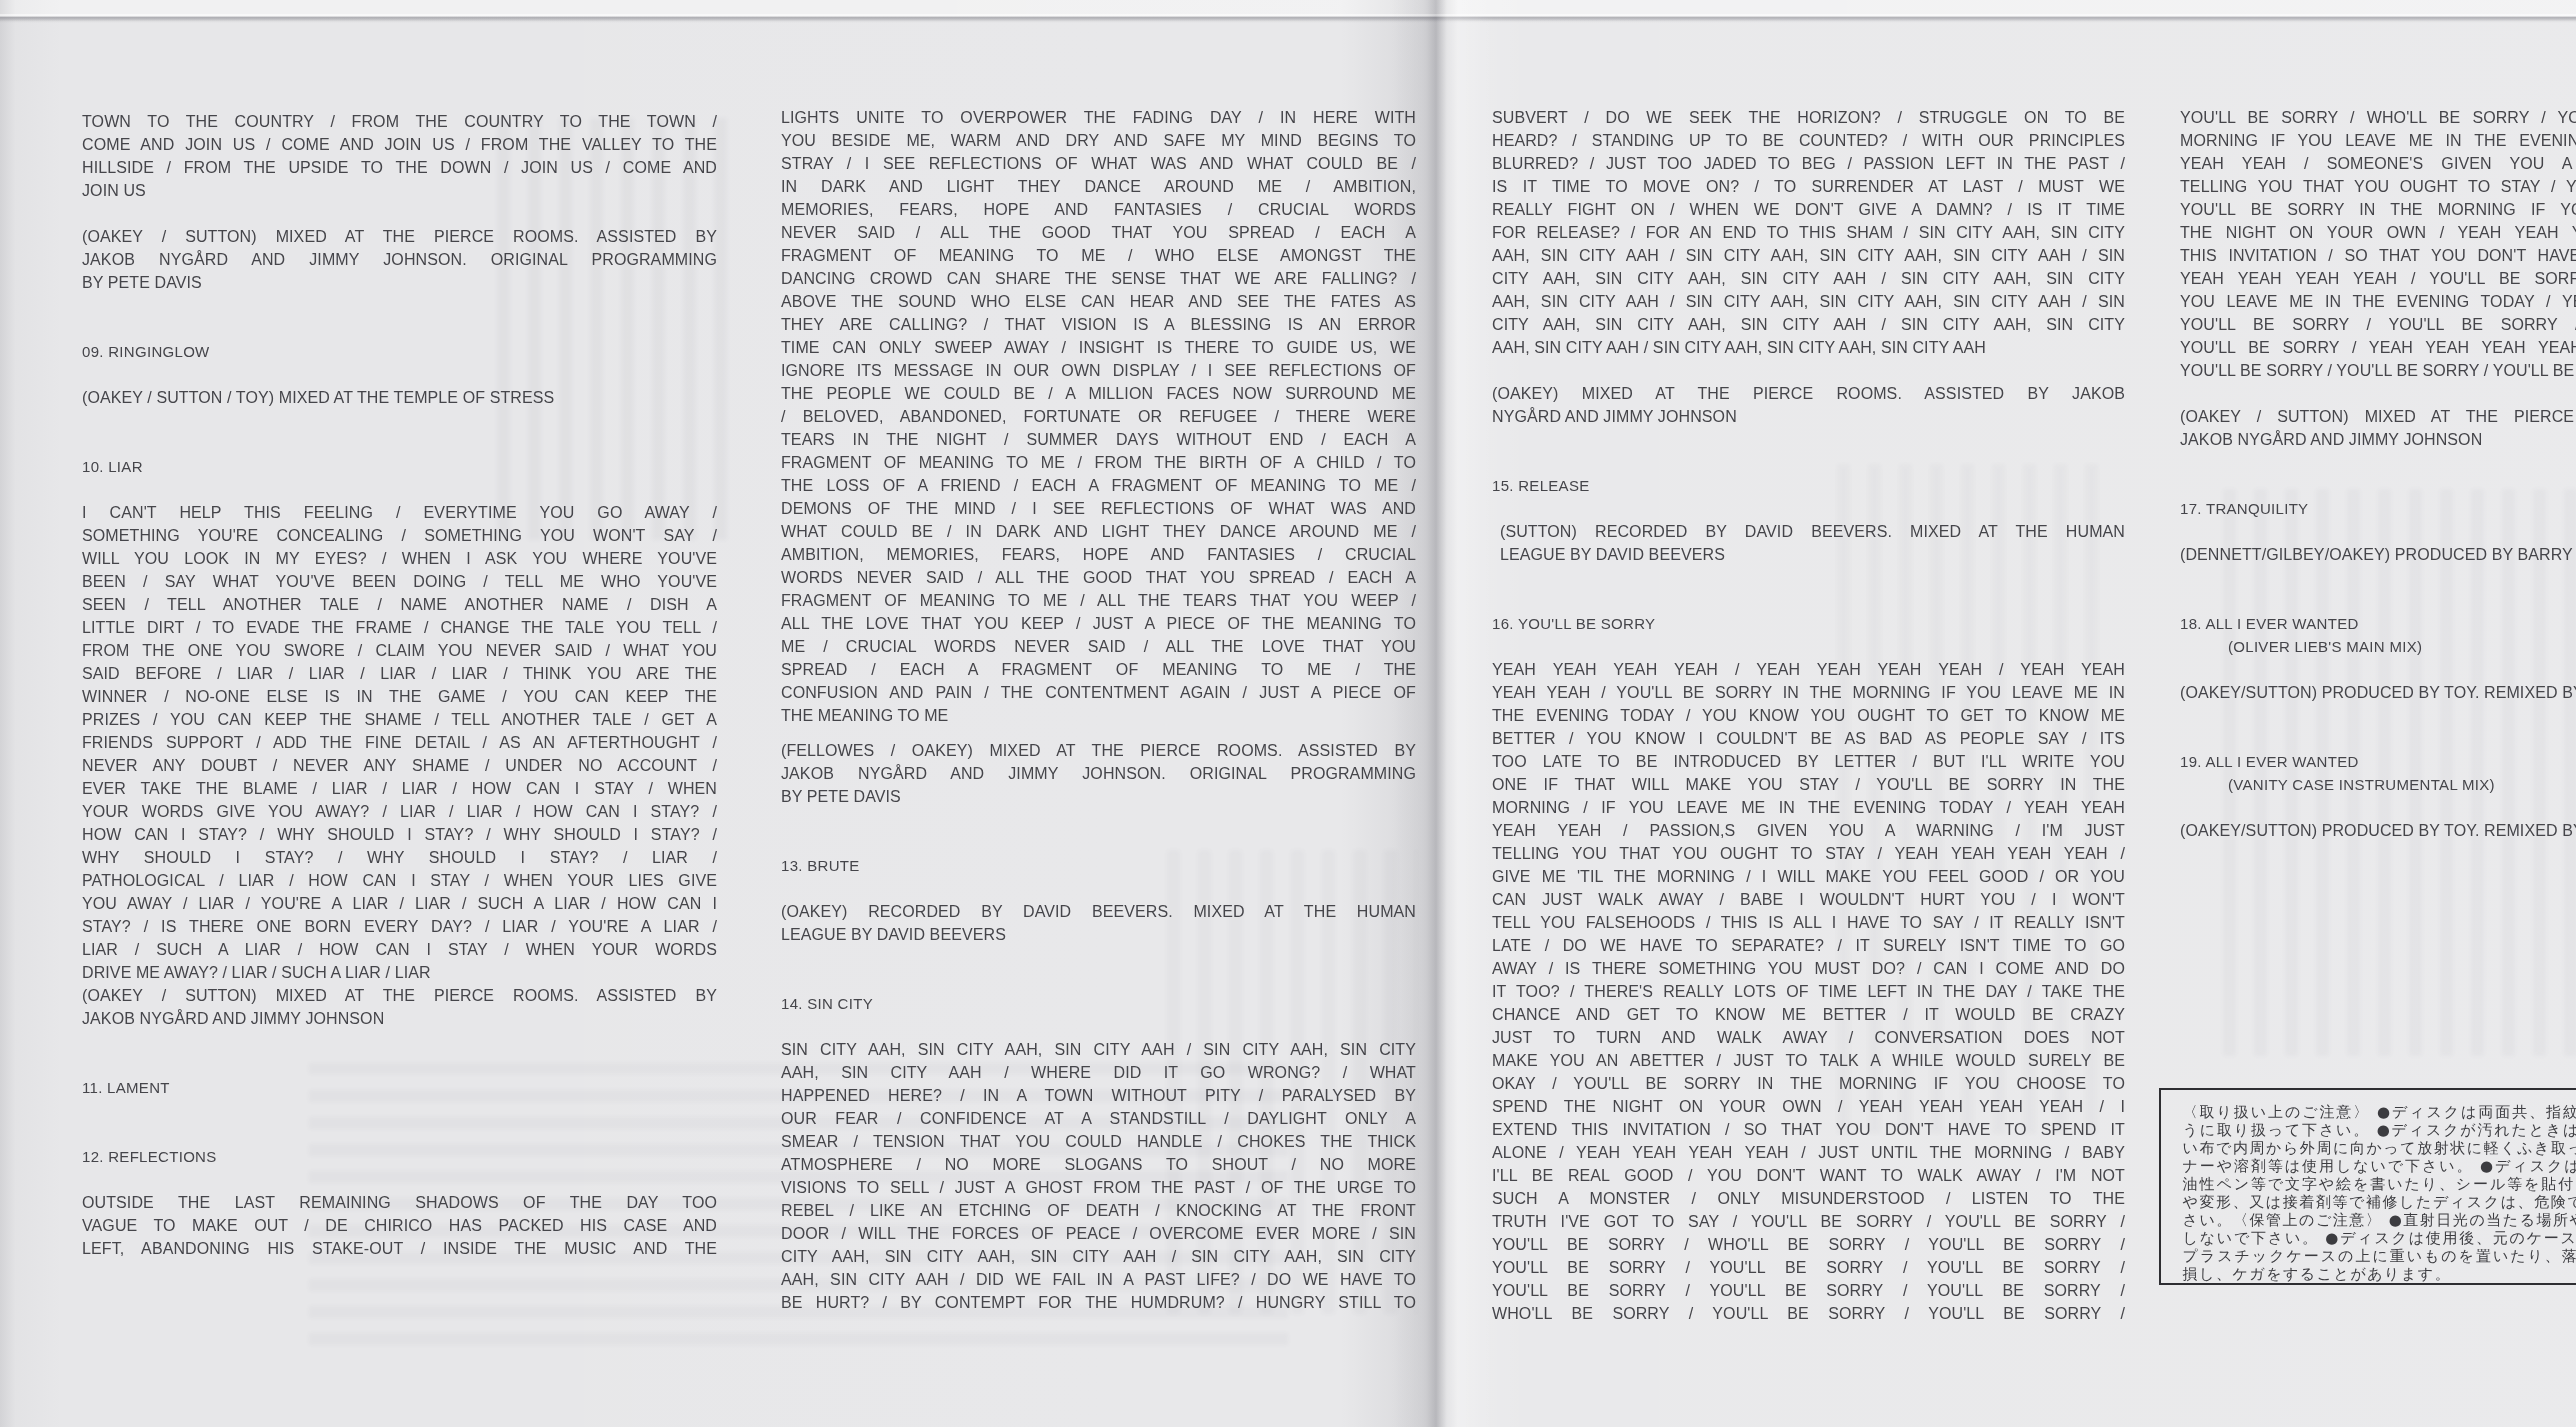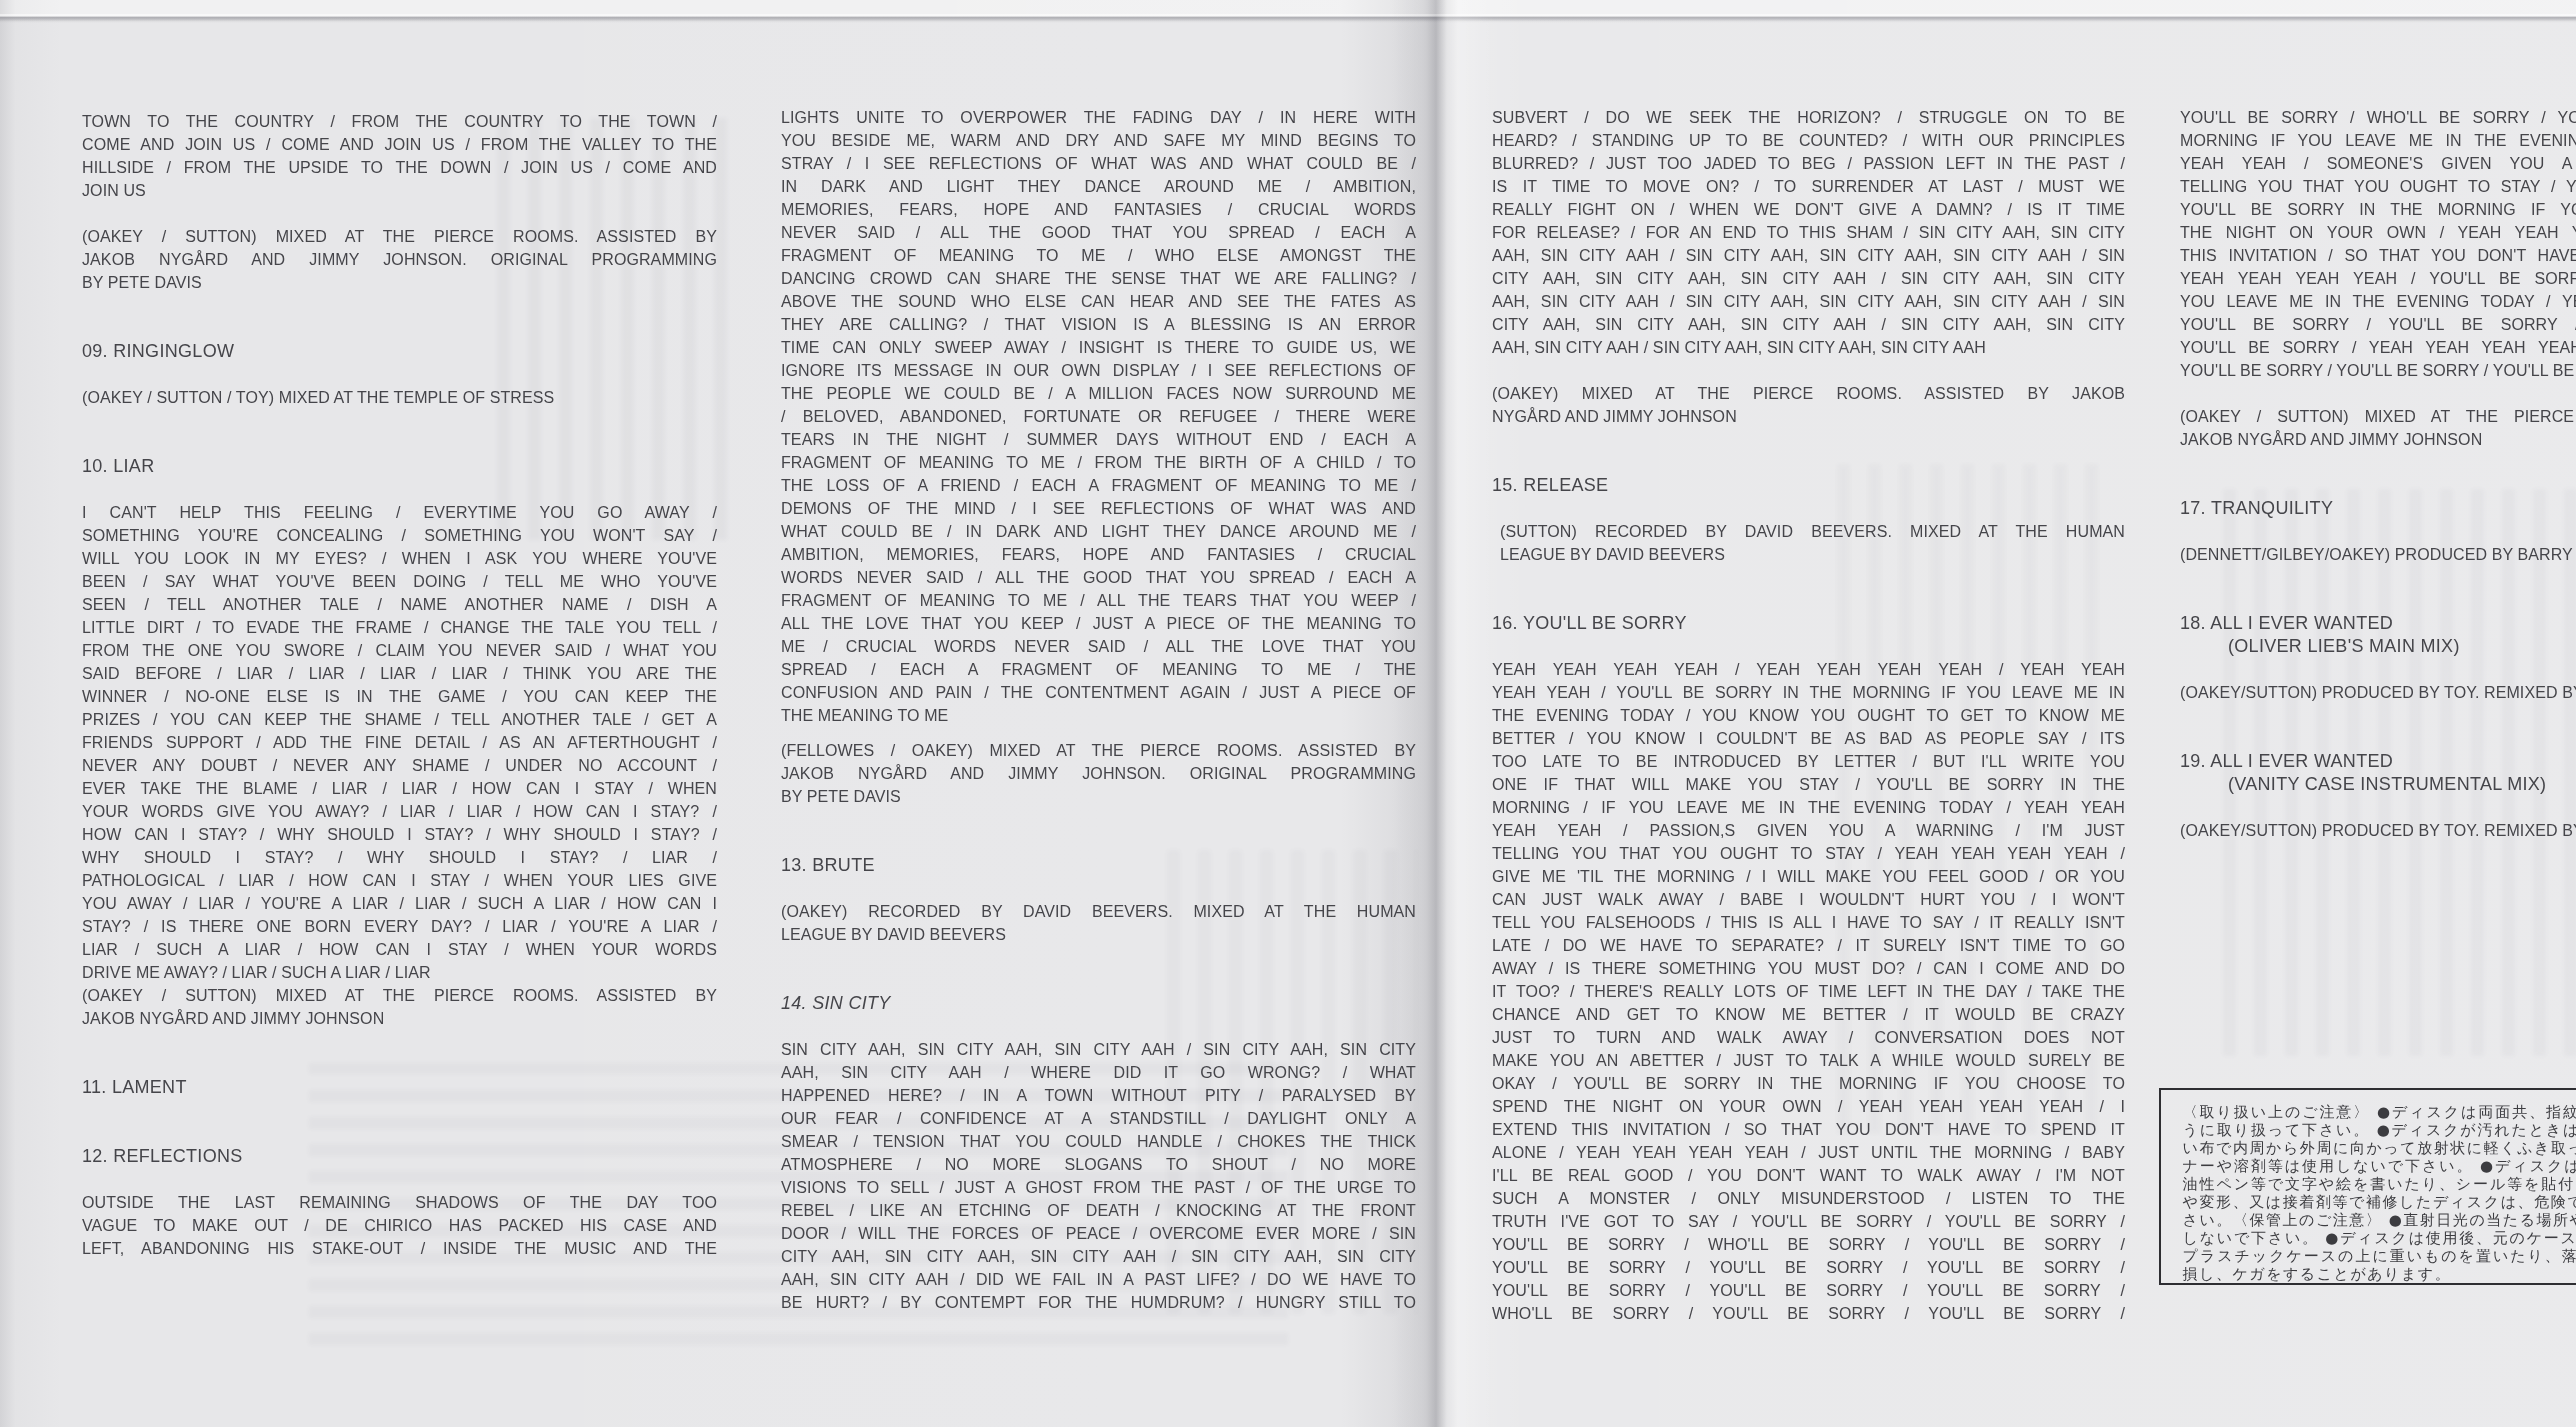--- a/index.html
+++ b/index.html
@@ -31,21 +31,21 @@
 
   
   .col{position:absolute;top:106px;font-size:16px;line-height:23px;letter-spacing:0.1px;}
   #col1{left:82px;width:635px;}
   #col2{left:781px;width:635px;}
   #col3{left:1492px;width:633px;}
   #col4{left:2180px;width:608px;}
   .block{margin:0;}
   .line{text-align:justify;text-align-last:justify;white-space:normal;}
   .line.end{text-align-last:left;}
-  .heading .line{text-align:left;text-align-last:left;letter-spacing:0.3px;font-size:18px;}
+  .heading .line{text-align:left;text-align-last:left;letter-spacing:0.3px;font-size:15px;}
   .heading .line.ind{padding-left:48px;}
 
   
   #notice{
     position:absolute;left:2159px;top:1088px;width:667px;height:197px;
     border:2.1px solid #2e2e32;box-sizing:border-box;
     padding:13.4px 21.6px;
     font-family:"DejaVu Sans",sans-serif;
     font-size:15px;line-height:18px;letter-spacing:1.5px;
     color:#3c3c40;
@@ -161,21 +161,21 @@
         <div class="line">JAKOB NYGÅRD AND JIMMY JOHNSON. ORIGINAL PROGRAMMING</div>
         <div class="line end">BY PETE DAVIS</div>
       </div>
       <div class="block heading" style="margin-top: 46px;">
         <div class="line end">13. BRUTE</div>
       </div>
       <div class="block credit" style="margin-top: 23px;">
         <div class="line">(OAKEY) RECORDED BY DAVID BEEVERS. MIXED AT THE HUMAN</div>
         <div class="line end">LEAGUE BY DAVID BEEVERS</div>
       </div>
-      <div class="block heading" style="margin-top: 46px; font-style: italic;">
+      <div class="block heading" style="margin-top: 46px;">
         <div class="line end">14. SIN CITY</div>
       </div>
       <div class="block lyric" style="margin-top: 23px;">
         <div class="line">SIN CITY AAH, SIN CITY AAH, SIN CITY AAH / SIN CITY AAH, SIN CITY</div>
         <div class="line">AAH, SIN CITY AAH / WHERE DID IT GO WRONG? / WHAT</div>
         <div class="line">HAPPENED HERE? / IN A TOWN WITHOUT PITY / PARALYSED BY</div>
         <div class="line">OUR FEAR / CONFIDENCE AT A STANDSTILL / DAYLIGHT ONLY A</div>
         <div class="line">SMEAR / TENSION THAT YOU COULD HANDLE / CHOKES THE THICK</div>
         <div class="line">ATMOSPHERE / NO MORE SLOGANS TO SHOUT / NO MORE</div>
         <div class="line">VISIONS TO SELL / JUST A GHOST FROM THE PAST / OF THE URGE TO</div>

